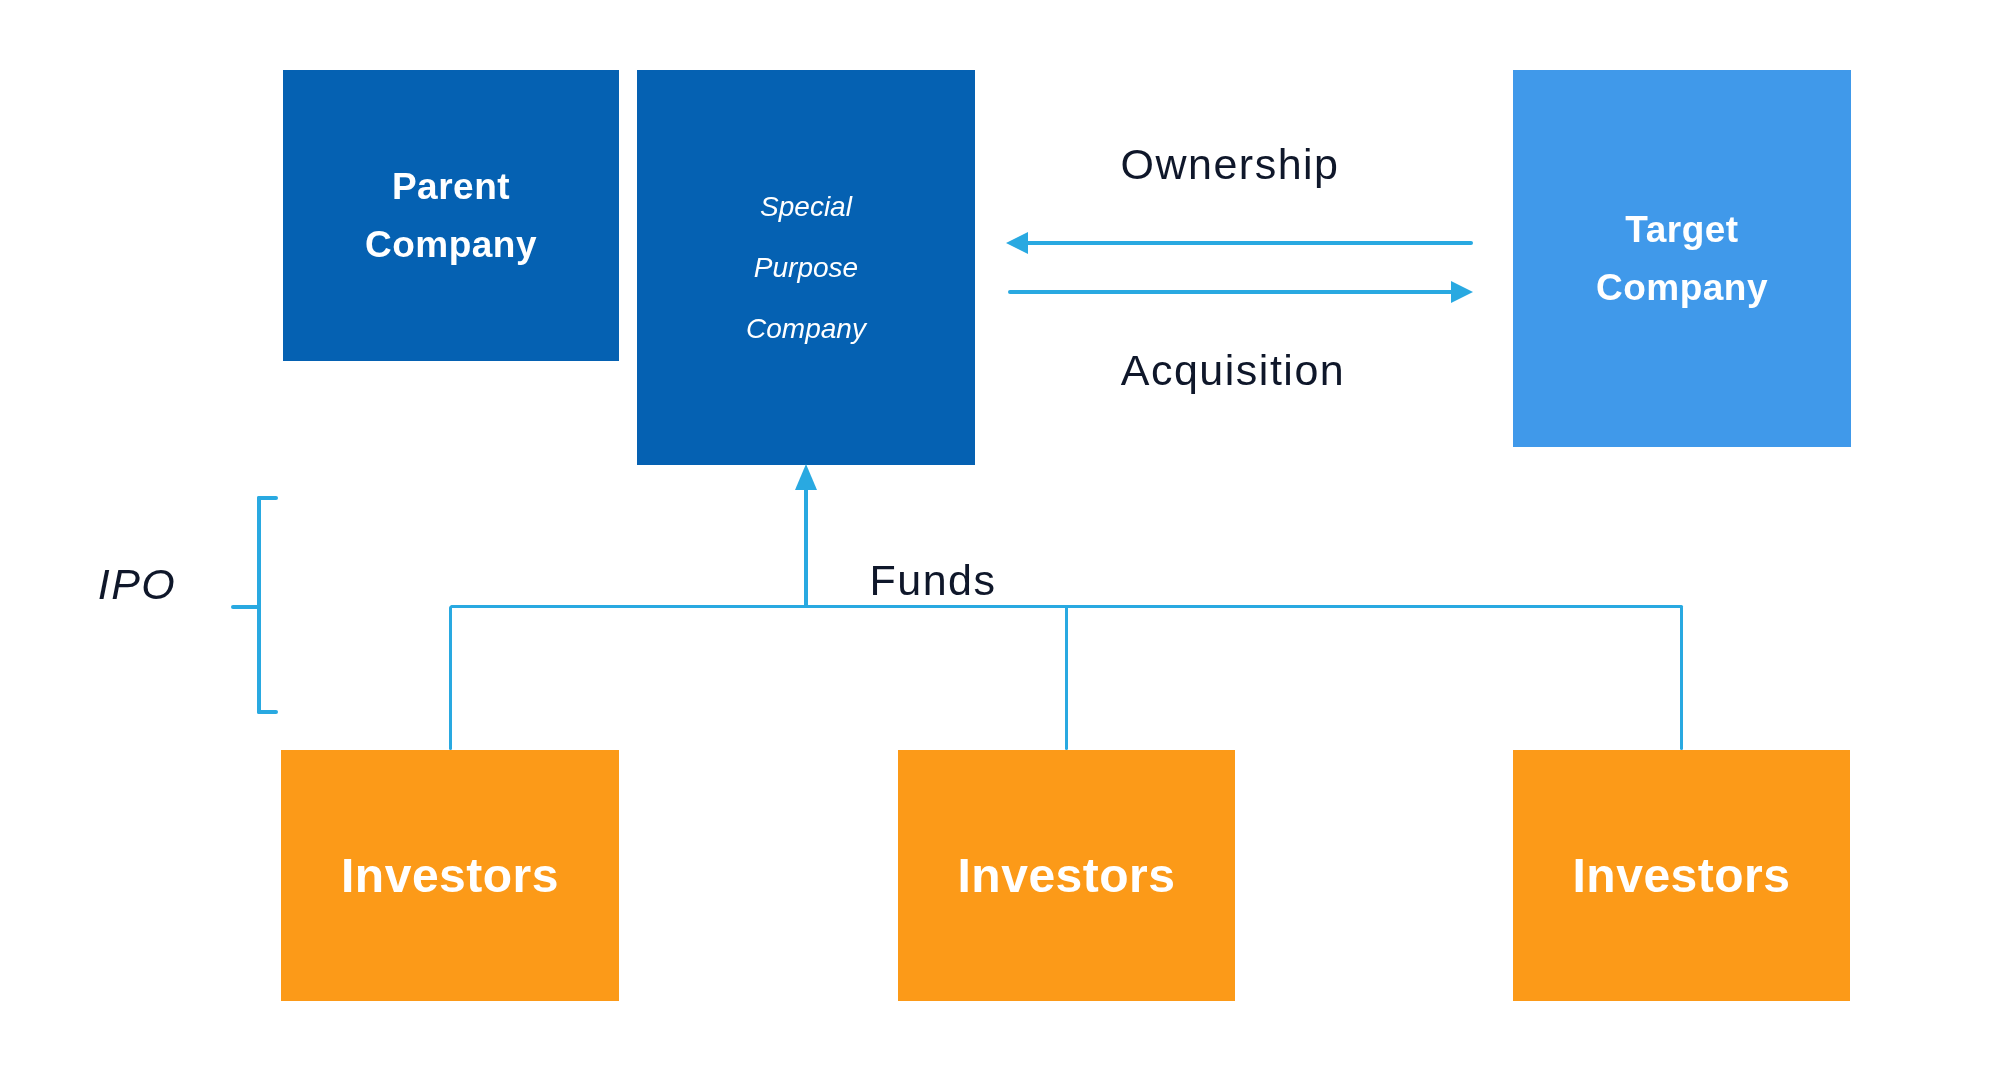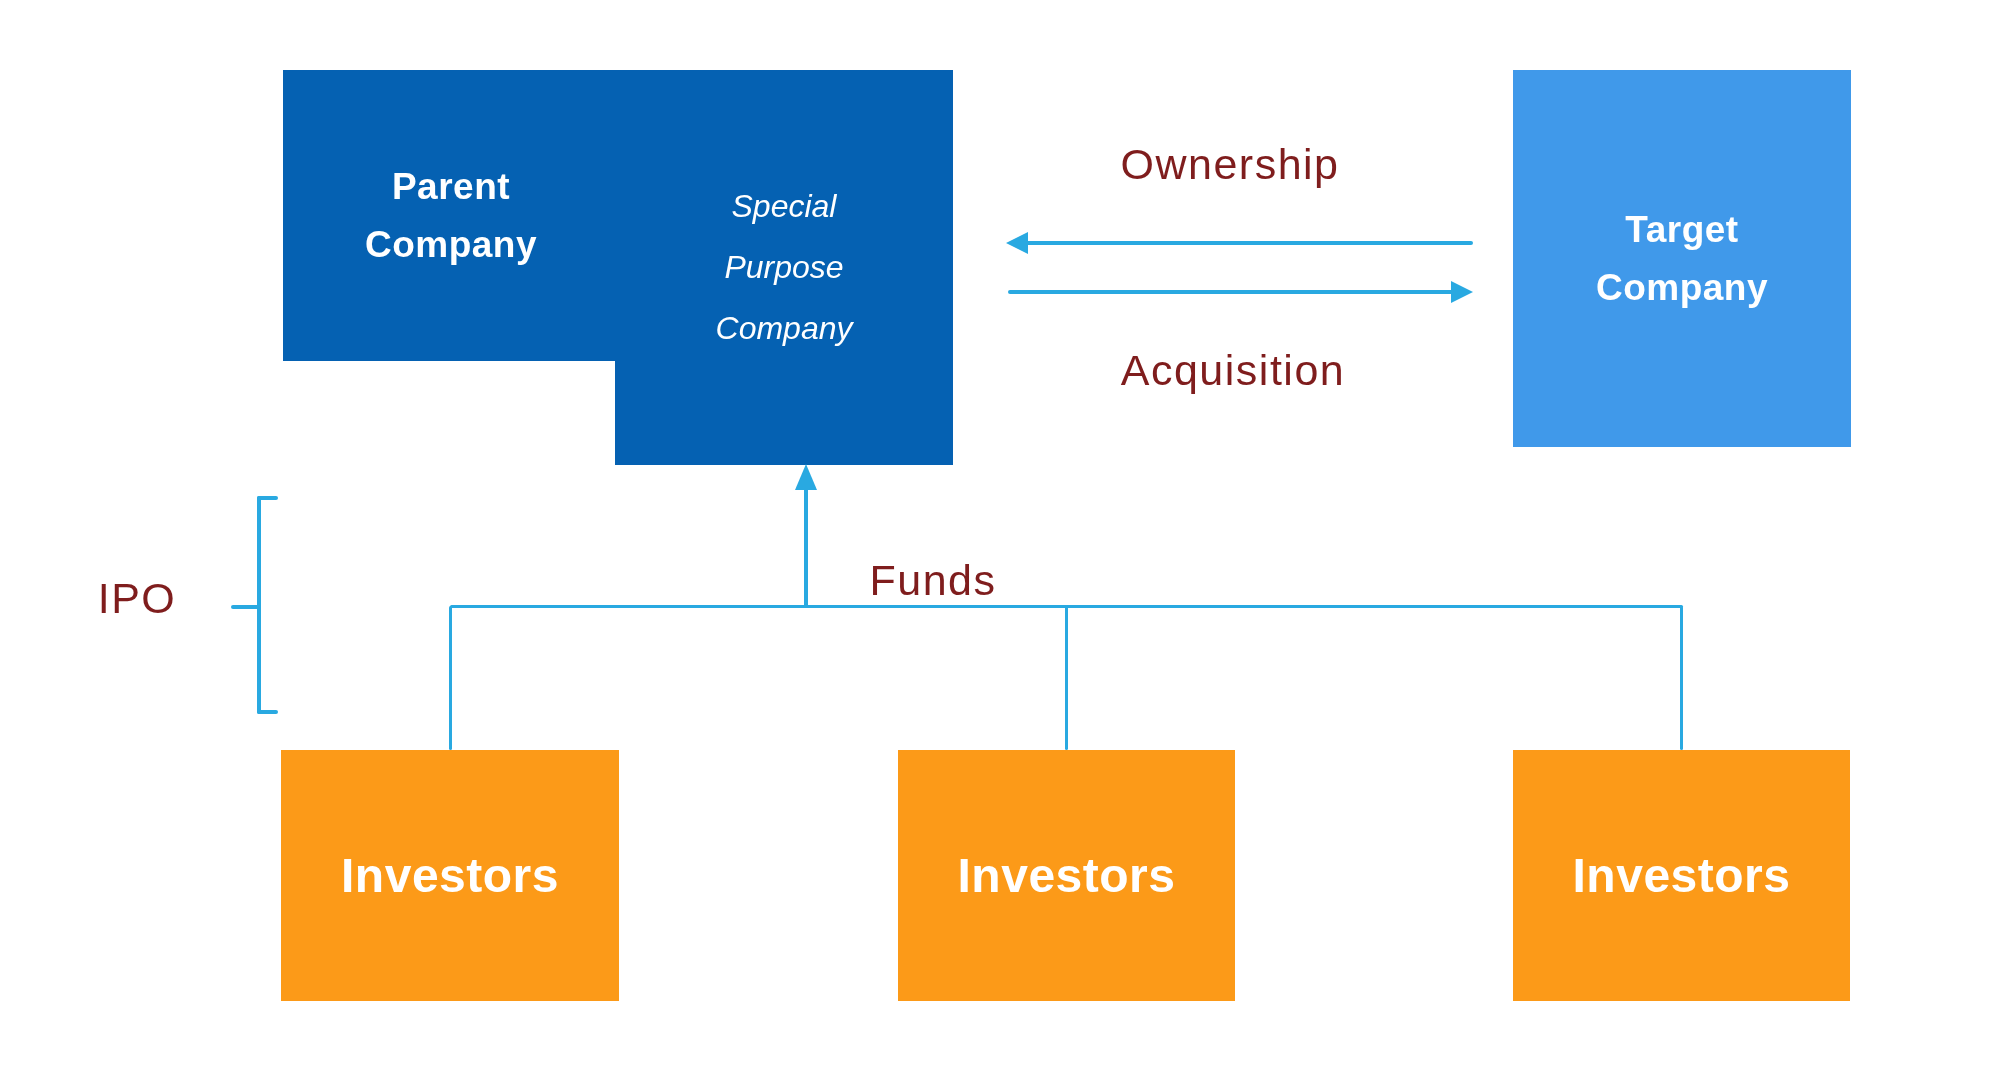--- a/index.html
+++ b/index.html
@@ -21,41 +21,41 @@
     text-align: center;
     color: #ffffff;
     white-space: pre-line;
   }
   .box-parent, .box-spc { background: #0561b2; }
   .box-target            { background: #4099ea; }
   .box-investors         { background: #fc9a18; }
 
   .box-parent  { left: 283px;  top: 70px;  width: 336px; height: 291px;
                  font-size: 37px; font-weight: bold; line-height: 58px; letter-spacing: 0.5px; }
-  .box-spc     { left: 615px;  top: 70px;  width: 338px; height: 395px;
-                 font-size: 32px; font-style: italic; font-weight: normal; line-height: 61px; }
+  .box-spc     { left: 637px;  top: 70px;  width: 338px; height: 395px;
+                 font-size: 28px; font-style: italic; font-weight: normal; line-height: 61px; }
   .box-target  { left: 1513px; top: 70px;  width: 338px; height: 377px;
                  font-size: 37px; font-weight: bold; line-height: 58px; letter-spacing: 0.5px; }
   .box-inv-1   { left: 281px;  top: 750px; width: 338px; height: 251px; }
   .box-inv-2   { left: 898px;  top: 750px; width: 337px; height: 251px; }
   .box-inv-3   { left: 1513px; top: 750px; width: 337px; height: 251px; }
   .box-investors { font-size: 48px; font-weight: bold; letter-spacing: 0.5px; }
 
   
   .flow-label {
     position: absolute;
-    color: #7f1d1d;
+    color: #0f172a;
     font-size: 43px;
     letter-spacing: 1.5px;
     text-align: center;
   }
   .label-ownership   { left: 1030px; top: 140px; width: 400px; }
   .label-acquisition { left: 1033px; top: 346px; width: 400px; }
   .label-funds       { left: 833px;  top: 556px; width: 200px; }
-  .label-ipo         { left: 57px;   top: 574px; width: 160px; }
+  .label-ipo         { left: 57px;   top: 560px; width: 160px; font-style: italic; }
 
   
   .line { position: absolute; background: #29a9e1; border-radius: 2px; }
 
   .ownership-line   { left: 1022px; top: 241px; width: 451px; height: 4px; }
   .ownership-head   { position: absolute; left: 1006px; top: 232px; width: 0; height: 0;
                       border-right: 22px solid #29a9e1;
                       border-top: 11px solid transparent; border-bottom: 11px solid transparent; }
 
   .acquisition-line { left: 1008px; top: 290px; width: 449px; height: 4px; }

